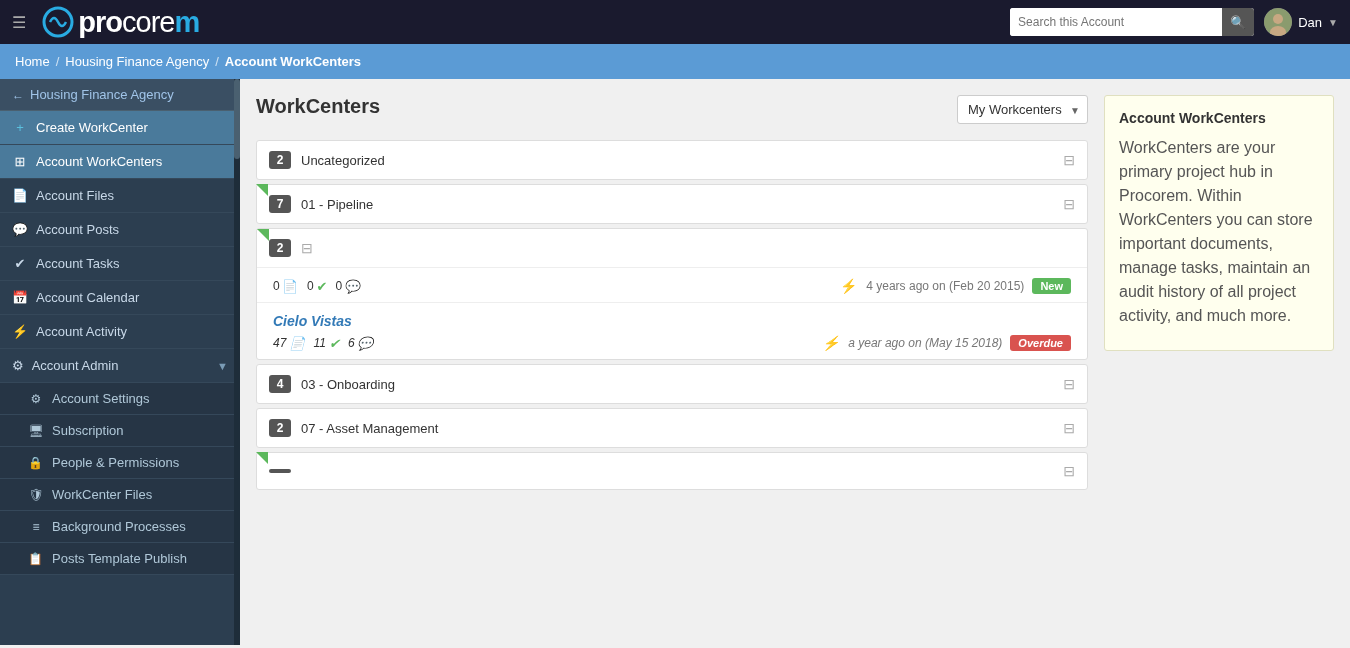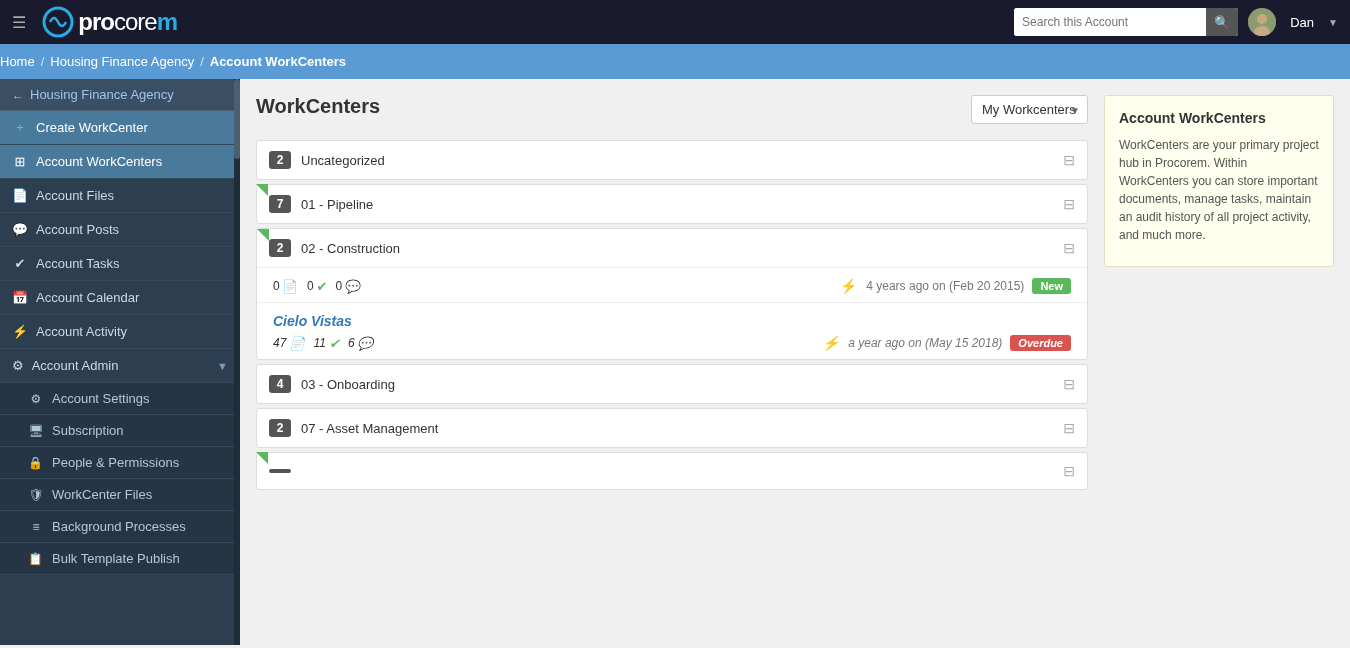--- a/index.html
+++ b/index.html
@@ -10,36 +10,36 @@
       background: #1a1a2e;
       height: 44px;
       display: flex;
       align-items: center;
       padding: 0 12px;
       gap: 10px;
     }
     .top-nav .hamburger { color: #aaa; font-size: 16px; cursor: pointer; margin-right: 6px; }
     .logo-area { display: flex; align-items: center; gap: 4px; flex: 1; }
     .logo-icon { width: 32px; height: 32px; }
-    .logo-text { color: white; font-size: 24px; font-weight: 300; letter-spacing: -1px; }
+    .logo-text { color: white; font-size: 29px; font-weight: 300; letter-spacing: -1px; }
     .logo-text span.pro { color: white; font-weight: 700; }
     .logo-text span.core { color: white; font-weight: 300; }
     .logo-text span.m { color: #29abe2; font-weight: 700; }
     .search-area { display: flex; align-items: center; background: white; border-radius: 3px; overflow: hidden; height: 28px; }
-    .search-area input { border: none; outline: none; padding: 0 8px; font-size: 12px; width: 192px; height: 100%; }
+    .search-area input { border: none; outline: none; padding: 0 8px; font-size: 12px; width: 212px; height: 100%; }
     .search-btn { background: #555; border: none; color: white; padding: 0 8px; height: 100%; cursor: pointer; font-size: 13px; }
-    .user-area { display: flex; align-items: center; gap: 14px; color: white; cursor: pointer; }
+    .user-area { display: flex; align-items: center; gap: 6px; color: white; cursor: pointer; }
     .user-avatar { width: 28px; height: 28px; border-radius: 50%; background: #888; overflow: hidden; display: flex; align-items: center; justify-content: center; font-size: 11px; color: white; }
     .user-name { font-size: 13px; color: white; }
     .user-caret { font-size: 10px; color: #aaa; }
 
     
     .breadcrumb-bar {
       background: #5b9bd5;
-      padding: 10px 0;
+      padding: 10px 15px;
       display: flex;
       align-items: center;
       gap: 6px;
       font-size: 13px;
       color: white;
     }
     .breadcrumb-bar a { color: white; text-decoration: none; }
     .breadcrumb-bar .sep { color: rgba(255,255,255,0.7); }
     .breadcrumb-bar .current { font-weight: bold; }
 
@@ -123,21 +123,21 @@
       border-radius: 3px;
     }
     .page-header {
       display: flex;
       align-items: flex-start;
       justify-content: space-between;
       margin-bottom: 16px;
     }
     .page-title { font-size: 20px; font-weight: bold; color: #333; }
     .filter-select {
-      padding: 6px 11px 6px 10px;
+      padding: 6px 25px 6px 10px;
       border: 1px solid #ccc;
       border-radius: 3px;
       background: white;
       font-size: 13px;
       color: #333;
       appearance: none;
       cursor: pointer;
     }
     .select-wrapper { position: relative; display: inline-block; }
     .select-wrapper::after {
@@ -217,21 +217,21 @@
       width: 230px;
       min-width: 230px;
       background: #ffffee;
       border: 1px solid #e0e0c0;
       border-radius: 3px;
       margin: 16px 16px 16px 0;
       padding: 14px;
       height: fit-content;
     }
     .right-panel-title { font-size: 14px; font-weight: bold; color: #333; margin-bottom: 10px; }
-    .right-panel p { font-size: 12px; color: #555; line-height: 1.5; margin-bottom: 8px; }
+    .right-panel p { font-size: 16px; color: #555; line-height: 1.5; margin-bottom: 8px; }
     .right-panel a { color: #337ab7; text-decoration: none; }
     .right-panel p.link-para { color: #555; }
 
     .content-with-panel { display: flex; gap: 0; flex: 1; overflow: hidden; }
     .main-scroll { flex: 1; padding: 16px; overflow-y: auto; }
   </style>
 </head>
 <body>
 
 <div class="top-nav">
@@ -332,21 +332,21 @@
     <div class="sidebar-sub-item">
       <span class="icon">🛡</span>
       <span>WorkCenter Files</span>
     </div>
     <div class="sidebar-sub-item">
       <span class="icon">≡</span>
       <span>Background Processes</span>
     </div>
     <div class="sidebar-sub-item">
       <span class="icon">📋</span>
-      <span>Bulk Template Publish</span>
+      <span>Posts Template Publish</span>
     </div>
 
     <div class="scrollbar-track">
       <div class="scrollbar-thumb"></div>
     </div>
   </div>
 
   <div class="content-with-panel">
 
     <div class="main-scroll">
@@ -378,21 +378,20 @@
         </div>
       </div>
 
       <div class="wc-expanded">
         <div style="position:relative;">
           <div style="position:absolute;top:0;left:0;width:12px;height:12px;overflow:hidden;z-index:1;">
             <div style="width:0;height:0;border-left:12px solid transparent;border-top:12px solid #5cb85c;"></div>
           </div>
           <div class="wc-expanded-header">
             <span class="wc-badge">2</span>
-            <span class="wc-row-label">02 - Construction</span>
             <span class="wc-row-icon">⊟</span>
           </div>
         </div>
 
         <div class="wc-project-row">
           <div class="wc-project-meta">
             <div class="meta-left">
               <div class="meta-item">
                 <span class="count">0</span>
                 <span class="meta-icon-file">📄</span>

